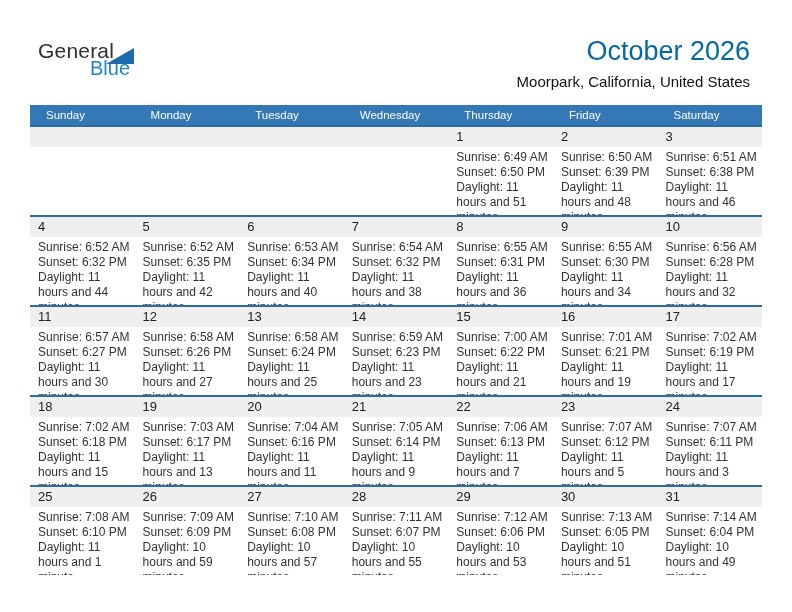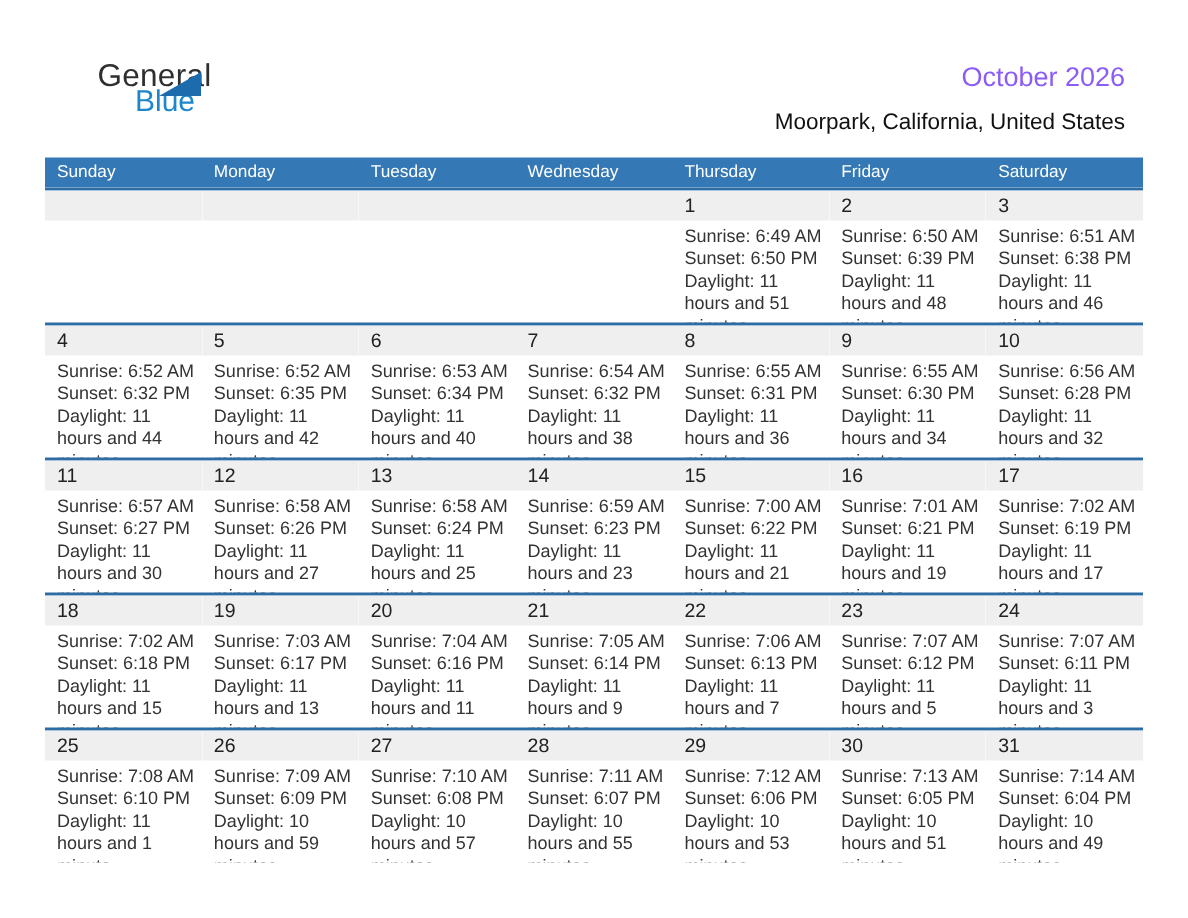--- a/index.html
+++ b/index.html
@@ -8,44 +8,44 @@
     width: 792px;
     height: 612px;
     background: #ffffff;
     font-family: "Liberation Sans", sans-serif;
     overflow: hidden;
   }
 
   
   .logo { position: absolute; left: 38px; top: 40px; width: 130px; height: 45px; }
   .logo-general {
-    font-size: 21px; line-height: 22px; color: #2f2f2f; letter-spacing: 0.2px; text-align: center;
+    font-size: 21px; line-height: 22px; color: #2f2f2f; letter-spacing: 0.2px;
   }
   .logo-triangle {
     position: absolute; left: 68px; top: 8px;
     width: 0; height: 0;
     border-left: 28px solid transparent;
     border-bottom: 16px solid #1c6cad;
   }
   .logo-blue {
     margin-left: 52px; margin-top: -4px;
     font-size: 20px; line-height: 20px; color: #1e87cb;
   }
 
   
   .titles { position: absolute; top: 36px; right: 42px; text-align: right; }
-  .month-title { font-size: 18px; line-height: 30px; color: #8b5cf6; }
+  .month-title { font-size: 27px; line-height: 30px; color: #0369a1; }
   .location-subtitle { margin-top: 7px; font-size: 15px; font-weight: normal; color: #111111; }
 
   
   .calendar { position: absolute; left: 30px; top: 105px; width: 732px; }
   .cal-header { display: flex; height: 20px; background: #3478b6; }
   .cal-header-cell {
     flex: 1; color: #ffffff; font-size: 11.5px; line-height: 20px;
-    padding-left: 8px; box-sizing: border-box; overflow: hidden; white-space: nowrap;
+    padding-left: 16px; box-sizing: border-box; overflow: hidden; white-space: nowrap;
   }
   .cal-week { display: flex; height: 88px; border-top: 2px solid #2c6da6; background: #ffffff; }
   .cal-cell { flex: 1; box-sizing: border-box; overflow: hidden; }
   .day-band {
     height: 20px; background: #efefef; font-size: 13px; line-height: 20px;
     padding-left: 8px; color: #222222;
   }
   .cell-content {
     padding: 3px 5px 0 8px; font-size: 12px; line-height: 15px; color: #333333;
   }

